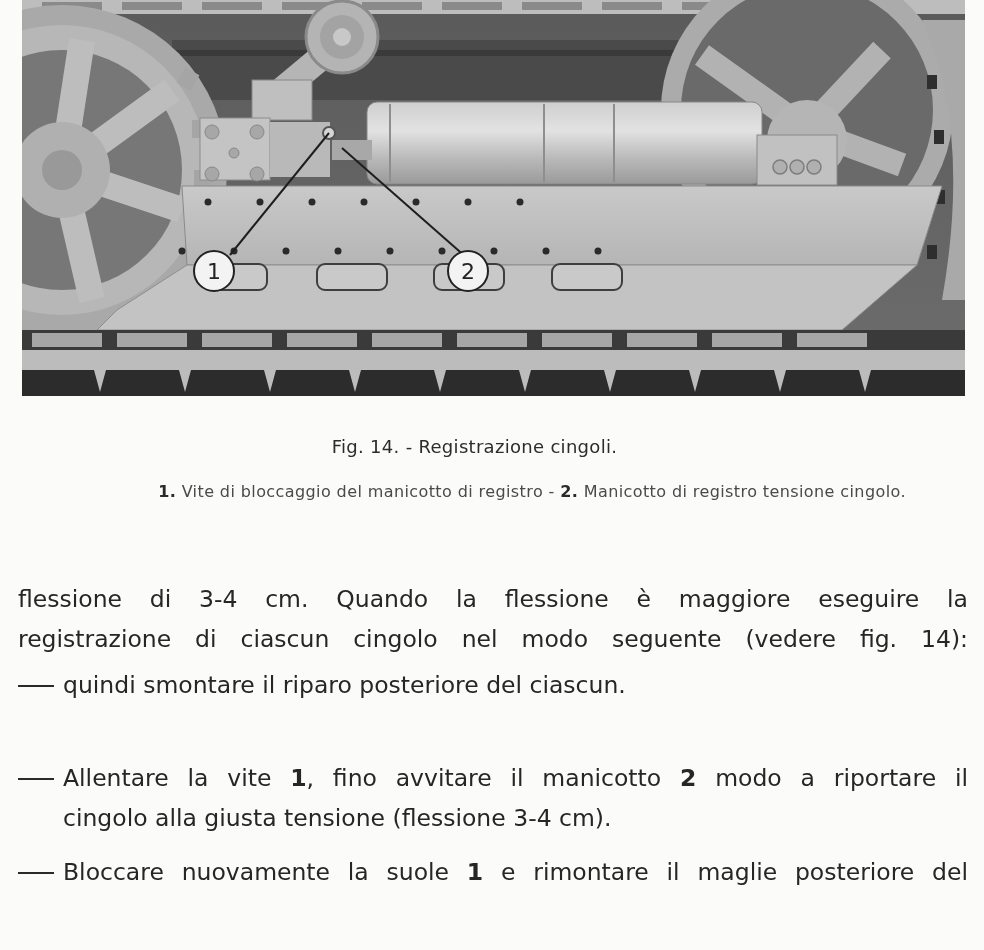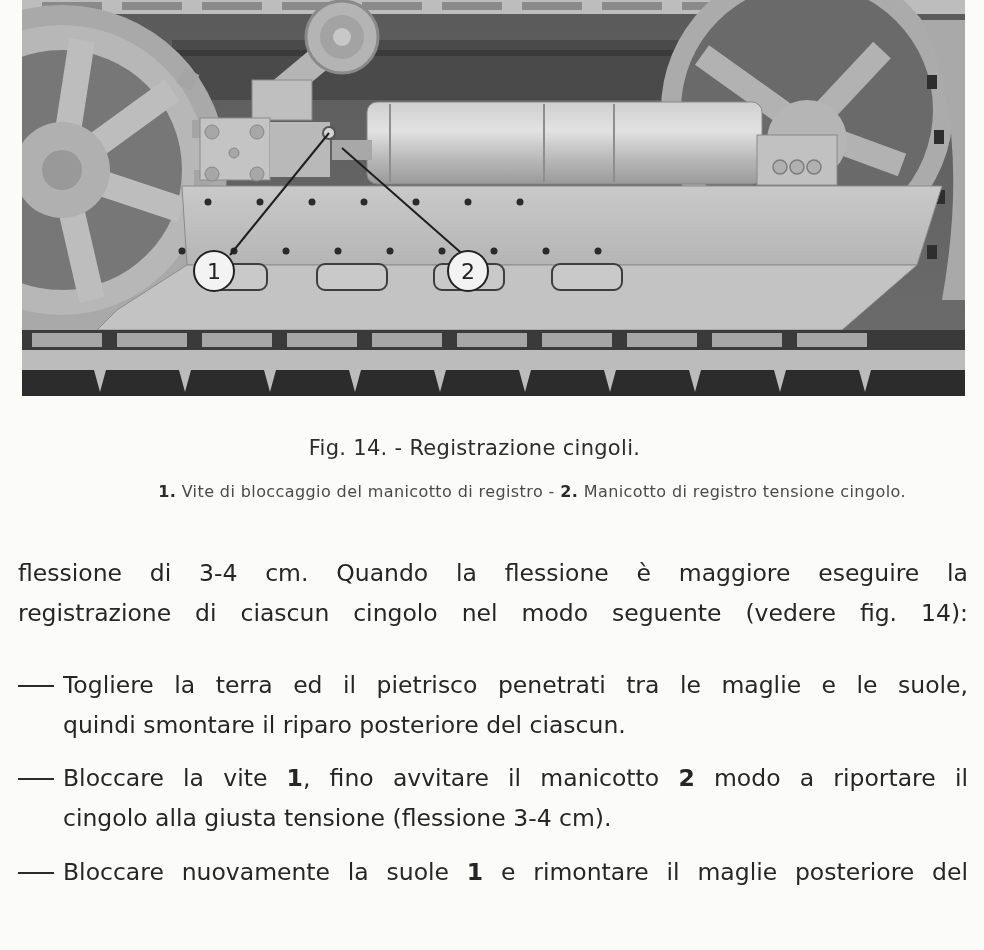--- a/index.html
+++ b/index.html
@@ -10,33 +10,33 @@
     color: #2a2a2a;
     position: relative;
   }
   .figure {
     position: absolute; left: 22px; top: 0; width: 943px; height: 396px;
     overflow: hidden; background: #8e8e8e;
   }
   .figure svg { display: block; }
   .caption-title {
     position: absolute; left: 0; width: 949px; top: 436px;
-    text-align: center; font-size: 21px; letter-spacing: 0.3px; color: #2c2c2c;
+    text-align: center; font-size: 18px; letter-spacing: 0.3px; color: #2c2c2c;
   }
   .caption-legend {
     position: absolute; left: 0; width: 984px; top: 482px;
     text-align: center; font-size: 16px; color: #4a4a4a; letter-spacing: 0.4px; padding-left: 40px;
   }
   .caption-legend b { color: #2a2a2a; font-weight: bold; }
   .body-text {
     position: absolute; left: 18px; width: 950px;
     font-size: 23.5px; line-height: 40px; color: #262626;
     text-align: justify;
   }
-  .para { top: 553px; }
+  .para { top: 579px; }
   .para span.line { display: block; text-align: justify; text-align-last: justify; height: 40px; white-space: nowrap; }
   .step { position: absolute; left: 18px; width: 950px; font-size: 23.5px; line-height: 40px; color: #262626; }
   .step .dash { position: absolute; left: 0; top: 0; width: 36px; }
   .step .dash:after { content: ""; position: absolute; left: 0; top: 20px; width: 36px; height: 2px; background: #2a2a2a; }
   .step .content { margin-left: 45px; }
   .step .l { display: block; height: 40px; white-space: nowrap; }
   .step .l.j { text-align: justify; text-align-last: justify; }
   .step b { font-weight: bold; }
 </style>
 </head>
@@ -221,29 +221,28 @@
 </div>
 
 <div class="body-text para">
   <span class="line">flessione di 3-4 cm. Quando la flessione è maggiore eseguire la</span>
   <span class="line">registrazione di ciascun cingolo nel modo seguente (vedere fig. 14):</span>
 </div>
 
 <div class="step" style="top:665px;">
   <span class="dash"></span>
   <div class="content">
-    <span class="l j">Togliere la terra ed il pietrisco penetrati tra le maglie e le suole,</span>
     <span class="l">quindi smontare il riparo posteriore del ciascun.</span>
   </div>
 </div>
 
 <div class="step" style="top:758px;">
   <span class="dash"></span>
   <div class="content">
-    <span class="l j"><span>Bloccare la vite </span><b>1</b><span>, fino avvitare il manicotto </span><b>2</b><span> modo a riportare il</span></span>
+    <span class="l j"><span>Allentare la vite </span><b>1</b><span>, fino avvitare il manicotto </span><b>2</b><span> modo a riportare il</span></span>
     <span class="l">cingolo alla giusta tensione (flessione 3-4 cm).</span>
   </div>
 </div>
 
 <div class="step" style="top:852px;">
   <span class="dash"></span>
   <div class="content">
     <span class="l j"><span>Bloccare nuovamente la suole </span><b>1</b><span> e rimontare il maglie posteriore del</span></span>
   </div>
 </div>

